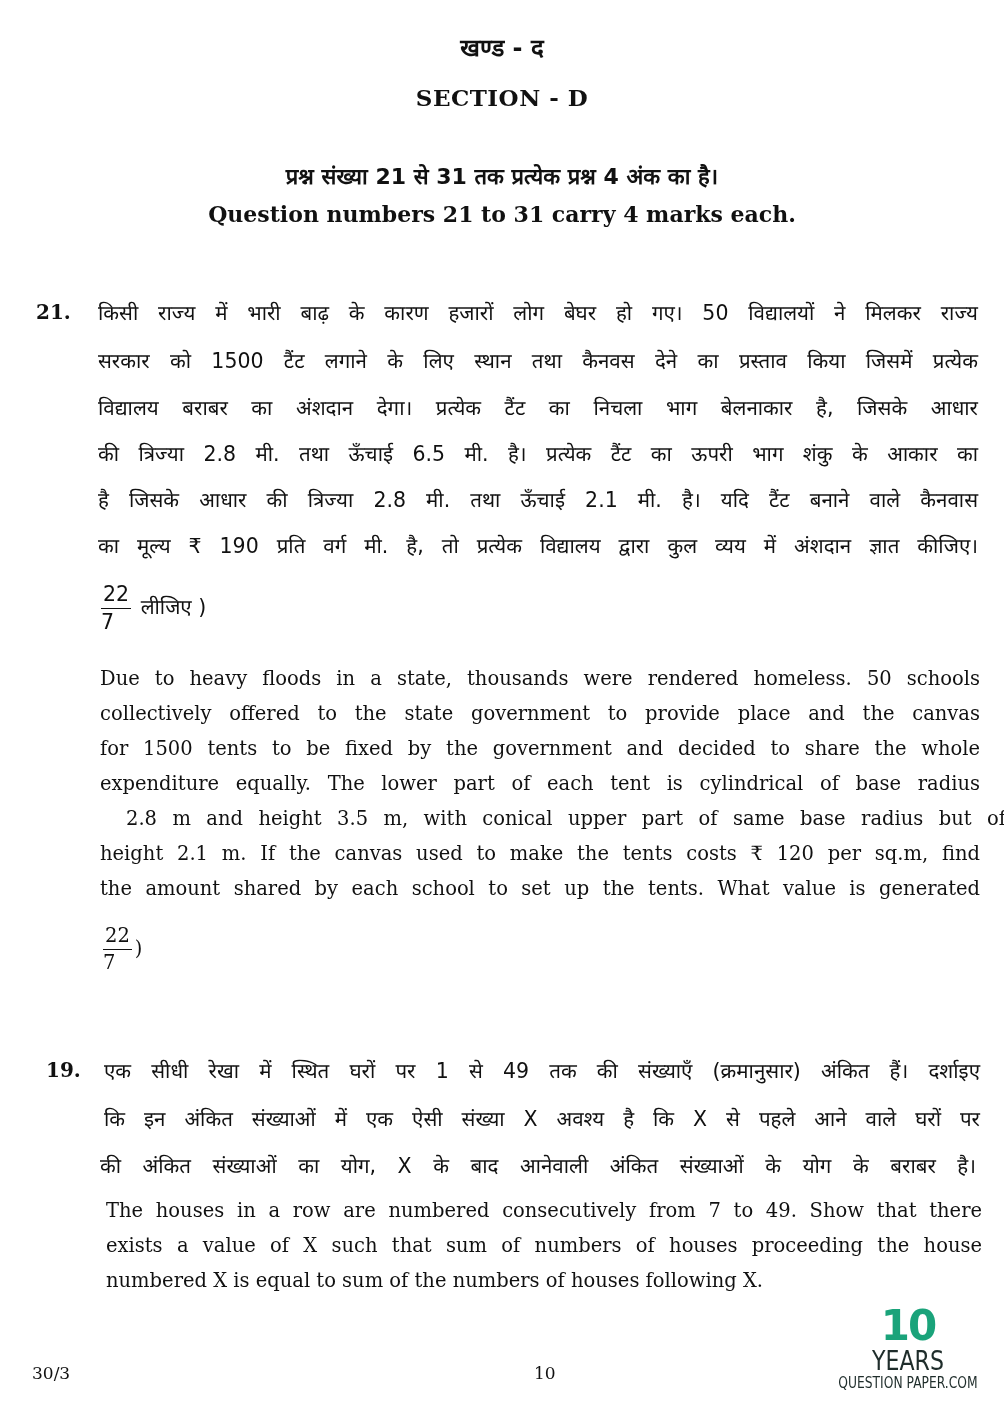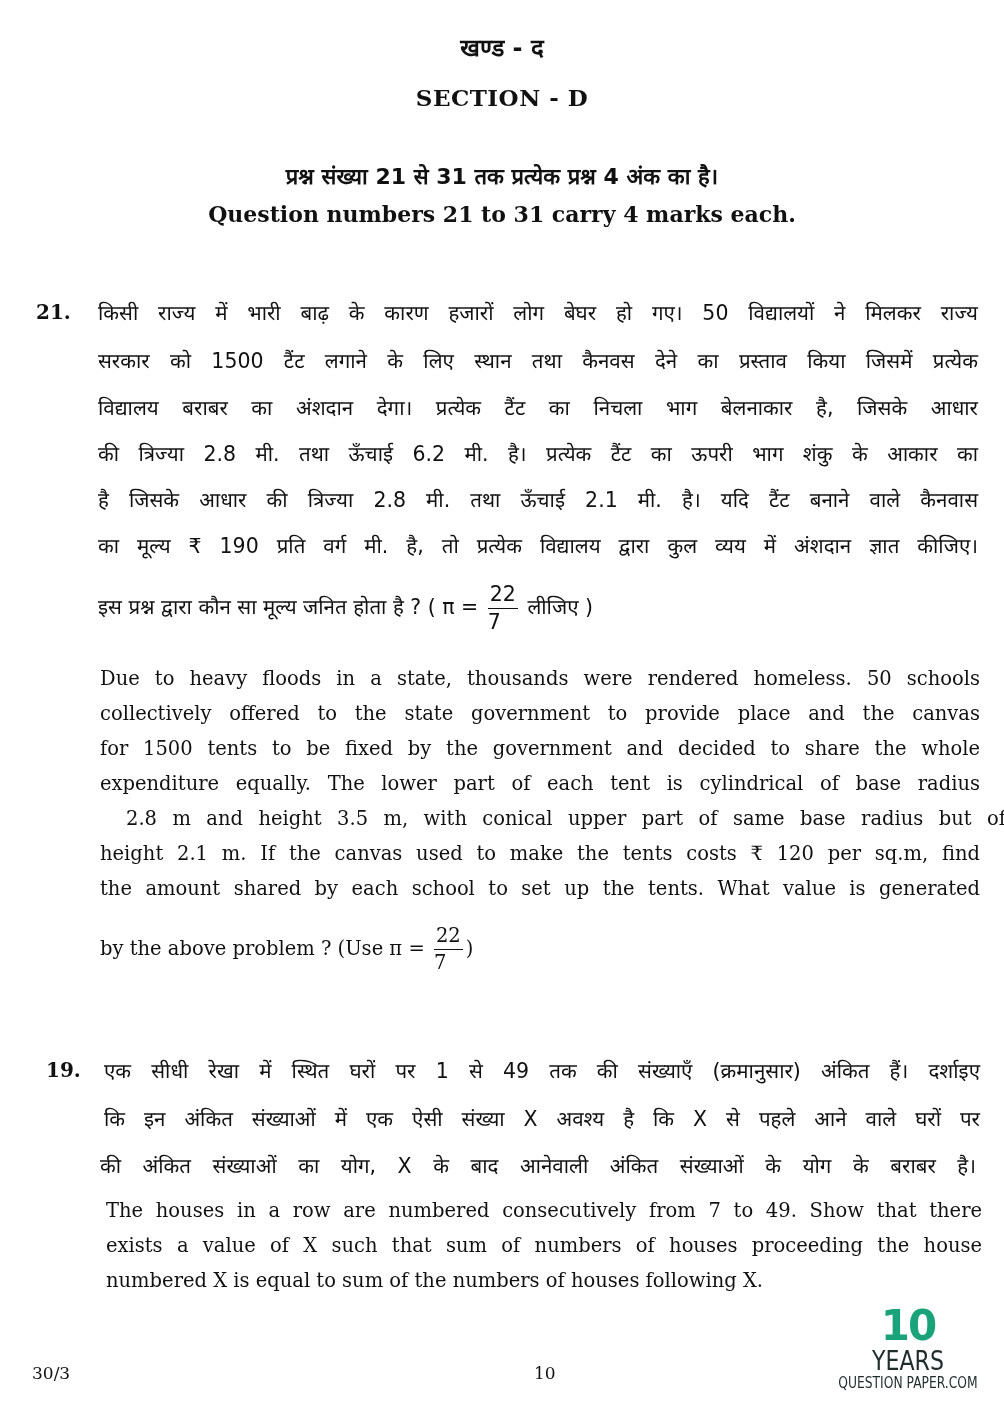--- a/index.html
+++ b/index.html
@@ -44,43 +44,41 @@
 <div class="center hindi-head">खण्ड - द</div>
 <div class="center sec-head">SECTION - D</div>
 <div class="center marks-hi">प्रश्न संख्या 21 से 31 तक प्रत्येक प्रश्न 4 अंक का है।</div>
 <div class="center marks-en">Question numbers 21 to 31 carry 4 marks each.</div>
 
 <div>
   <div class="qnum" style="left:36px; top:300px;">21.</div>
   <div class="hi-line" style="top:298px;">किसी राज्य में भारी बाढ़ के कारण हजारों लोग बेघर हो गए।  50 विद्यालयों ने मिलकर राज्य</div>
   <div class="hi-line" style="top:346px;">सरकार को 1500 टैंट लगाने के लिए स्थान तथा कैनवस देने का प्रस्ताव किया जिसमें प्रत्येक</div>
   <div class="hi-line" style="top:393px;">विद्यालय बराबर का अंशदान देगा।  प्रत्येक टैंट का निचला भाग बेलनाकार है, जिसके आधार</div>
-  <div class="hi-line" style="top:439px;">की त्रिज्या 2.8 मी. तथा ऊँचाई 6.2 मी. है।  प्रत्येक टैंट का ऊपरी भाग शंकु के आकार का</div>
+  <div class="hi-line" style="top:439px;">की त्रिज्या 2.8 मी. तथा ऊँचाई 6.5 मी. है।  प्रत्येक टैंट का ऊपरी भाग शंकु के आकार का</div>
   <div class="hi-line" style="top:485px;">है जिसके आधार की त्रिज्या 2.8 मी. तथा ऊँचाई 2.1 मी. है।  यदि टैंट बनाने वाले कैनवास</div>
   <div class="hi-line" style="top:531px;">का मूल्य ₹ 190 प्रति वर्ग मी. है, तो प्रत्येक विद्यालय द्वारा कुल व्यय में अंशदान ज्ञात कीजिए।</div>
 
   <div class="hi-line no-justify" style="top:584px;">
-    <span>इस प्रश्न द्वारा कौन सा मूल्य जनित होता है ? ( π =</span>
     <span class="frac">
       <span class="num">22</span>
       <span class="den">7</span>
     </span>
     <span>लीजिए )</span>
   </div>
 
   <div class="en-line" style="top:667px;">Due to heavy floods in a state, thousands were rendered homeless.  50 schools</div>
   <div class="en-line" style="top:702px;">collectively offered to the state government to provide place and the canvas</div>
   <div class="en-line" style="top:737px;">for 1500 tents to be fixed by the government and decided to share the whole</div>
   <div class="en-line" style="top:772px;">expenditure equally.  The lower part of each tent is cylindrical of base radius</div>
   <div class="en-line" style="top:807px;margin-left:26px;">2.8 m and height 3.5 m, with conical upper part of same base radius but of</div>
   <div class="en-line" style="top:842px;">height 2.1 m.  If the  canvas used to make the tents costs ₹ 120 per sq.m, find</div>
   <div class="en-line" style="top:877px;">the amount shared by each school to set up the tents.  What value is generated</div>
 
   <div class="en-line no-justify" style="top:926px;">
-    <span>by the above problem ?  (Use π =</span>
     <span class="frac">
       <span class="num">22</span>
       <span class="den">7</span>
     </span><span>)</span>
   </div>
 </div>
 
 <div>
   <div class="qnum" style="left:46px; top:1058px;">19.</div>
   <div class="hi-line" style="top:1056px; left:104px; width:876px;">एक सीधी रेखा में स्थित घरों पर 1 से 49 तक की संख्याएँ (क्रमानुसार) अंकित हैं।  दर्शाइए</div>

